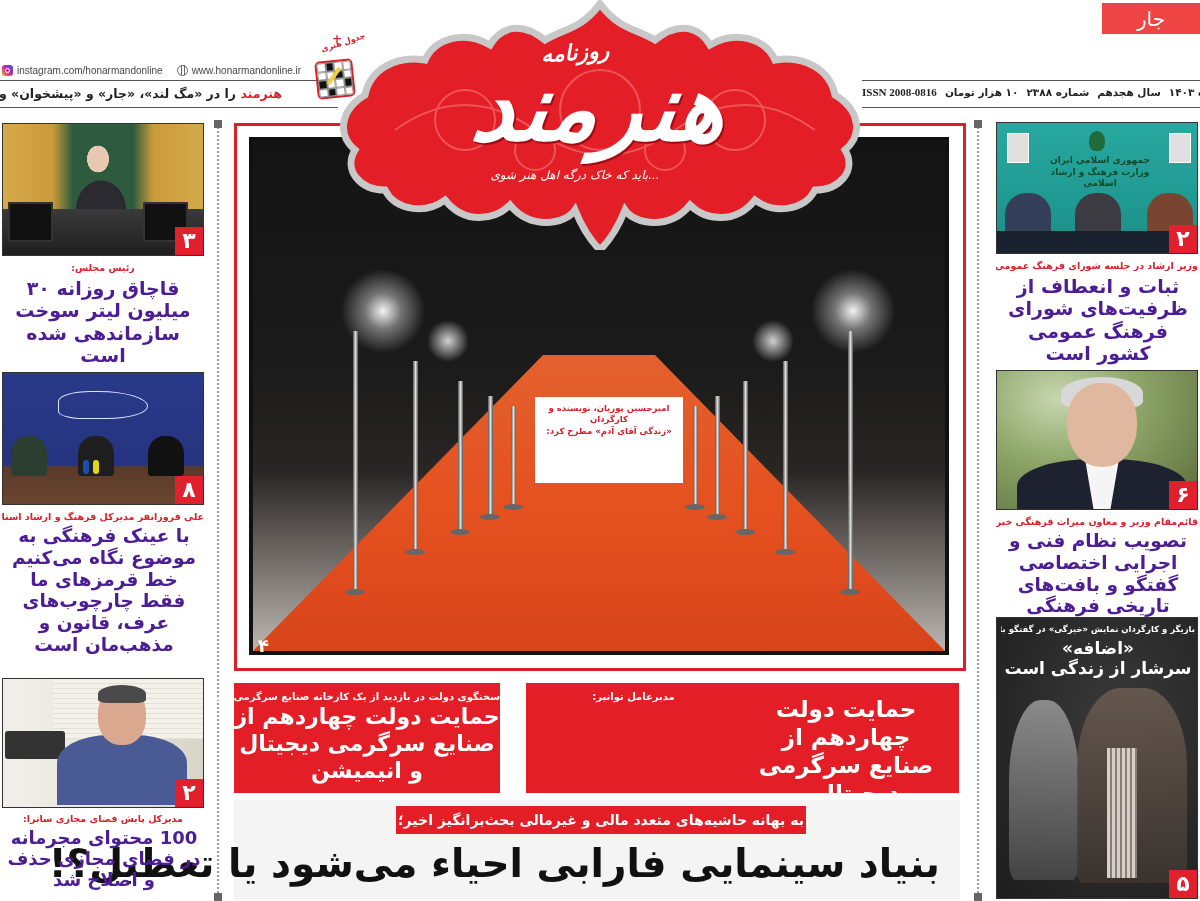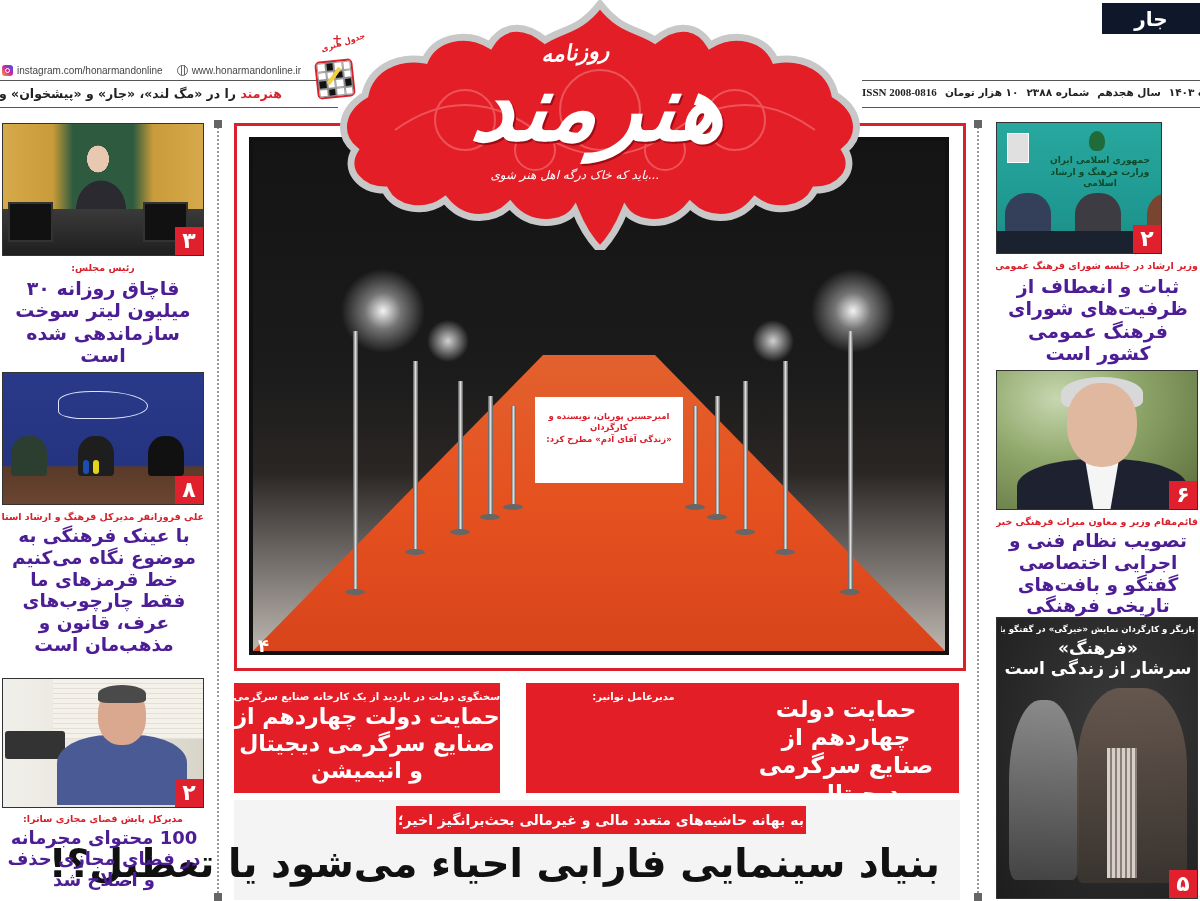--- a/index.html
+++ b/index.html
@@ -8,21 +8,21 @@
     background: #ffffff;
     font-family: "DejaVu Sans", "Liberation Sans", sans-serif;
     position: relative;
     color: #1a1a1a;
   }
   .rtl { direction: rtl; unicode-bidi: plaintext; }
 
   
   .jar-badge {
     position: absolute; left: 1102px; top: 3px; width: 98px; height: 31px;
-    background: #0f172a; color: #fff; font-weight: bold; font-size: 20px;
+    background: #ef4444; color: #fff; font-weight: normal; font-size: 20px;
     display: flex; align-items: center; justify-content: center; letter-spacing: 6px;
   }
   .top-rule { position: absolute; height: 1px; background: #555; }
   .rule-a { left: 0; top: 80px; width: 338px; }
   .rule-a2 { left: 0; top: 107px; width: 338px; }
   .rule-b { left: 862px; top: 80px; width: 338px; }
   .rule-b2 { left: 862px; top: 107px; width: 338px; }
 
   .social-line {
     position: absolute; left: 2px; top: 63px; width: 300px; height: 14px;
@@ -193,21 +193,21 @@
     position: absolute; left: 50%; bottom: -4px; width: 700px; height: 300px;
     transform: translateX(-50%);
     background: linear-gradient(180deg,#e2612e 0%,#e5511f 50%,#d8441b 100%);
     clip-path: polygon(42% 0, 58% 0, 100% 100%, 0 100%);
   }
   .post { position: absolute; width: 5px; background: linear-gradient(90deg,#555,#ddd,#555); }
   .post::after { content:""; position:absolute; left:-8px; bottom:-4px; width:20px; height:6px; border-radius:50%; background:#666; }
 
   .sub-box {
     position: absolute; left: 535px; top: 397px; width: 148px; height: 86px;
-    background: #fff; text-align: center; padding-top: 14px;
+    background: #fff; text-align: center; padding-top: 6px;
   }
   .sub-box .sb-kicker { font-size: 8.5px; font-weight: bold; color: #d9202b; line-height: 1.35; }
   .sub-box .sb-title { font-size: 16px; font-weight: bold; color: #111; line-height: 1.15; margin-top: 1px; }
 
   .main-headline {
     position: absolute; left: 260px; top: 528px; width: 680px; text-align: center;
     font-size: 33px; font-weight: bold; color: #fff; line-height: 1.25;
     text-shadow: 2px 2px 0 #222, -1px -1px 0 #222, 1px -1px 0 #222, -1px 1px 0 #222;
   }
   .page4 {
@@ -386,21 +386,21 @@
   <div class="blinds"></div>
   <div class="printer"></div>
   <div class="man-body"></div>
   <div class="man-head"></div>
   <div class="man-hair"></div>
   <div class="num-badge">۲</div>
 </div>
 <div class="kicker rtl" style="left:2px; top:813px; width:202px;">مدیرکل پایش فضای مجازی ساترا:</div>
 <div class="headline rtl" style="left:6px; top:827px; width:196px; font-size:18px;">100 محتوای مجرمانه در فضای مجازی حذف و اصلاح شد</div>
 
-<div class="side-photo scene-ministry" style="left:996px; top:122px; width:166px; height:132px;">
+<div class="side-photo scene-ministry" style="left:996px; top:122px; width:202px; height:132px;">
   <div class="portrait" style="left:10px;"></div>
   <div class="portrait" style="left:172px;"></div>
   <div class="emblem"></div>
   <div class="sign">جمهوری اسلامی ایران
 وزارت فرهنگ و ارشاد اسلامی</div>
   <div class="person" style="left:8px; background:#34405a;"></div>
   <div class="person" style="left:78px; background:#3c3c42;"></div>
   <div class="person" style="left:150px; background:#7a4530;"></div>
   <div class="table"></div>
   <div class="num-badge">۲</div>
@@ -417,17 +417,17 @@
 </div>
 <div class="kicker rtl" style="left:996px; top:516px; width:202px;">قائم‌مقام وزیر و معاون میراث فرهنگی خبر داد:</div>
 <div class="headline rtl" style="left:998px; top:530px; width:200px; font-size:18.5px;">تصویب نظام فنی و اجرایی اختصاصی گفتگو و بافت‌های تاریخی فرهنگی</div>
 
 <div class="side-photo scene-theater" style="left:996px; top:617px; width:202px; height:282px;">
   <div class="figure-left"></div>
   <div class="figure-right"></div>
   <div class="shirt"></div>
   <div class="rtl" style="position:absolute; left:4px; top:6px; width:194px; text-align:center; color:#fff; font-size:8.5px; font-weight:bold; white-space:nowrap; overflow:hidden;">بازیگر و کارگردان نمایش «خیرگی» در گفتگو با «هنرمند»:</div>
   <div class="rtl" style="position:absolute; left:4px; top:20px; width:194px; text-align:center; color:#fff; font-size:17px; font-weight:bold; line-height:1.2;">
-    <div>«فرهنگ»</div>
+    <div>«اضافه»</div>
     <div>سرشار از زندگی است</div>
   </div>
   <div class="num-badge">۵</div>
 </div>
 
 </body></html>

